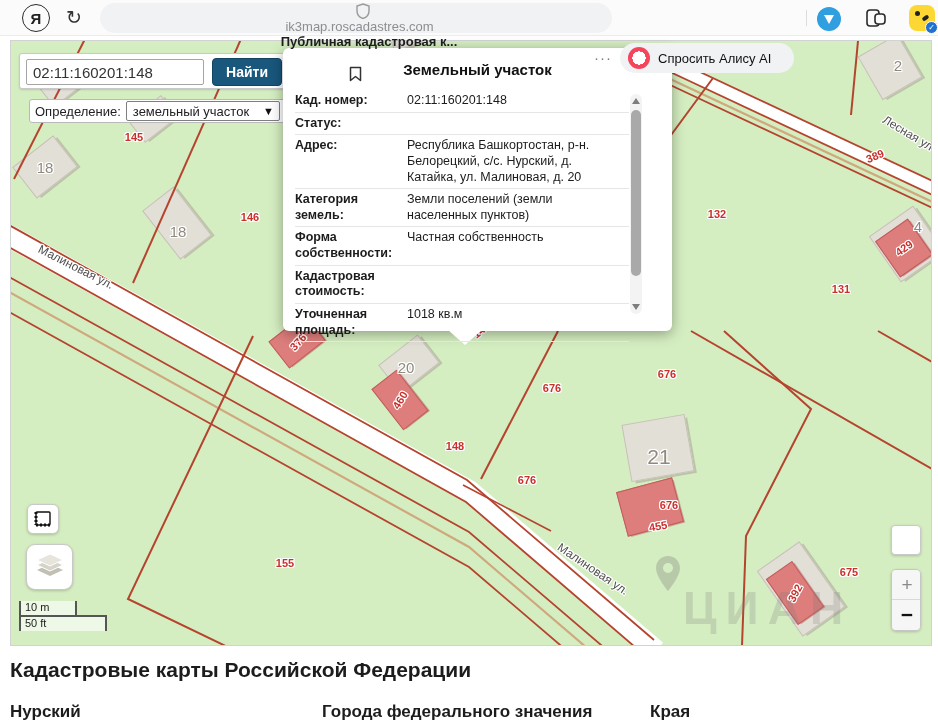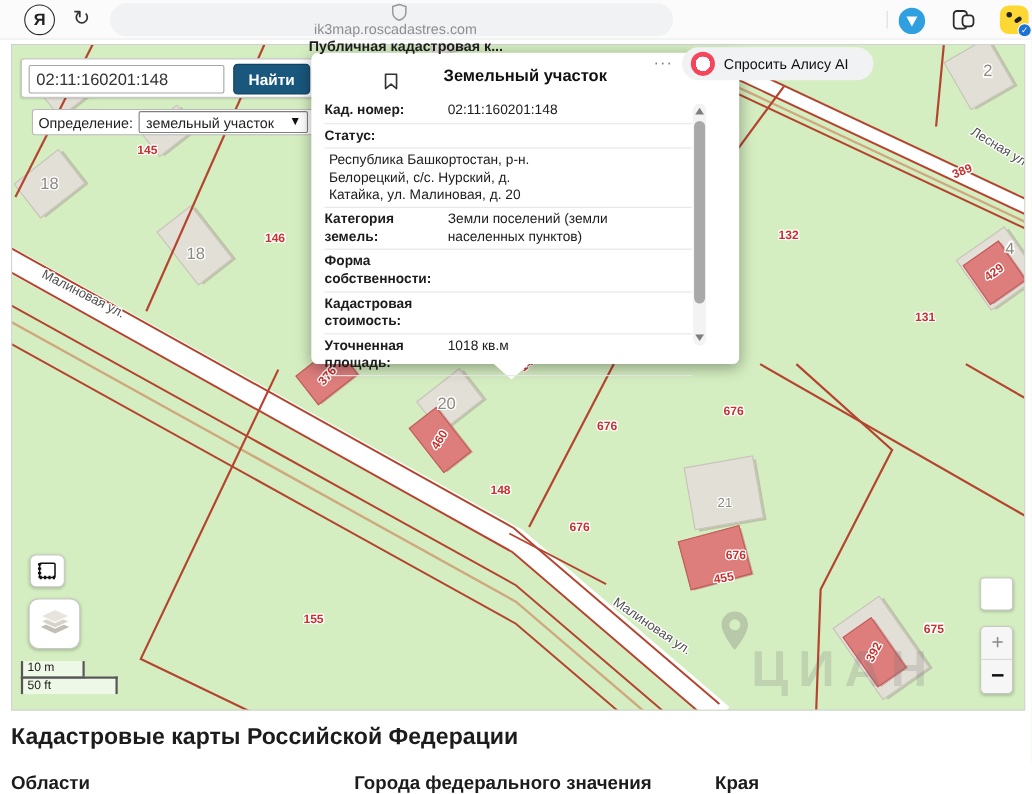--- a/index.html
+++ b/index.html
@@ -184,21 +184,21 @@
   <div class="plabel halo" style="left:274px;top:522px;">155</div>
   <div class="plabel halo" style="left:389px;top:359px;transform:translate(-50%,-50%) rotate(-58deg);">460</div>
   <div class="plabel halo" style="left:893px;top:207px;transform:translate(-50%,-50%) rotate(-35deg);">429</div>
   <div class="plabel halo" style="left:784px;top:552px;transform:translate(-50%,-50%) rotate(-62deg);">392</div>
   <div class="plabel halo" style="left:287px;top:301px;transform:translate(-50%,-50%) rotate(-48deg);">376</div>
   <div class="plabel halo" style="left:647px;top:485px;transform:translate(-50%,-50%) rotate(-10deg);">455</div>
 
   <div class="bnum halo" style="left:34px;top:126px;">18</div>
   <div class="bnum halo" style="left:167px;top:190px;">18</div>
   <div class="bnum halo" style="left:395px;top:326px;">20</div>
-  <div class="bnum halo" style="left:648px;top:416px;font-size:12px;">21</div>
+  <div class="bnum halo" style="left:648px;top:416px;font-size:21px;">21</div>
   <div class="bnum halo" style="left:887px;top:24px;">2</div>
   <div class="bnum halo" style="left:907px;top:185px;">4</div>
 
   <div class="street halo" style="left:65px;top:226px;transform:translate(-50%,-50%) rotate(27deg);">Малиновая ул.</div>
   <div class="street halo" style="left:582px;top:528px;transform:translate(-50%,-50%) rotate(34deg);">Малиновая ул.</div>
   <div class="street halo" style="left:897px;top:92px;transform:translate(-50%,-50%) rotate(31deg);">Лесная ул</div>
 
   <div class="wm-pin">
     <svg width="28" height="38" viewBox="0 0 28 38">
         <path d="M14 1 C7 1 2 6.5 2 13 C2 22 14 36 14 36 C14 36 26 22 26 13 C26 6.5 21 1 14 1 Z M14 18 A5 5 0 1 1 14 8 A5 5 0 1 1 14 18 Z" fill="#777"></path>
@@ -250,40 +250,42 @@
   <div class="popup-title">Земельный участок</div>
   <div class="rows">
     <div class="prow">
       <span class="lab">Кад. номер:</span>
       <span class="val">02:11:160201:148</span>
     </div>
     <div class="prow">
       <span class="lab">Статус:</span>
     </div>
     <div class="prow">
+      <span class="lab">Адрес:</span>
       <span class="val">Республика Башкортостан, р-н. Белорецкий, с/с. Нурский, д. Катайка, ул. Малиновая, д. 20</span>
     </div>
     <div class="prow">
       <span class="lab">Категория земель:</span>
       <span class="val">Земли поселений (земли населенных пунктов)</span>
     </div>
     <div class="prow">
       <span class="lab">Форма собственности:</span>
+      <span class="val">Частная собственность</span>
     </div>
     <div class="prow">
       <span class="lab">Кадастровая стоимость:</span>
     </div>
     <div class="prow">
       <span class="lab">Уточненная площадь:</span>
       <span class="val">1018 кв.м</span>
     </div>
   </div>
   <div class="pscroll">
     <span class="arr up"></span>
     <span class="thumb"></span>
     <span class="arr down"></span>
   </div>
 </div>
 
 <div class="footer-head">Кадастровые карты Российской Федерации</div>
-<div class="fcol" style="left:10px;">Области</div>
+<div class="fcol" style="left:10px;">Нурский</div>
 <div class="fcol" style="left:322px;">Города федерального значения</div>
 <div class="fcol" style="left:650px;">Края</div>
 
 </body></html>

